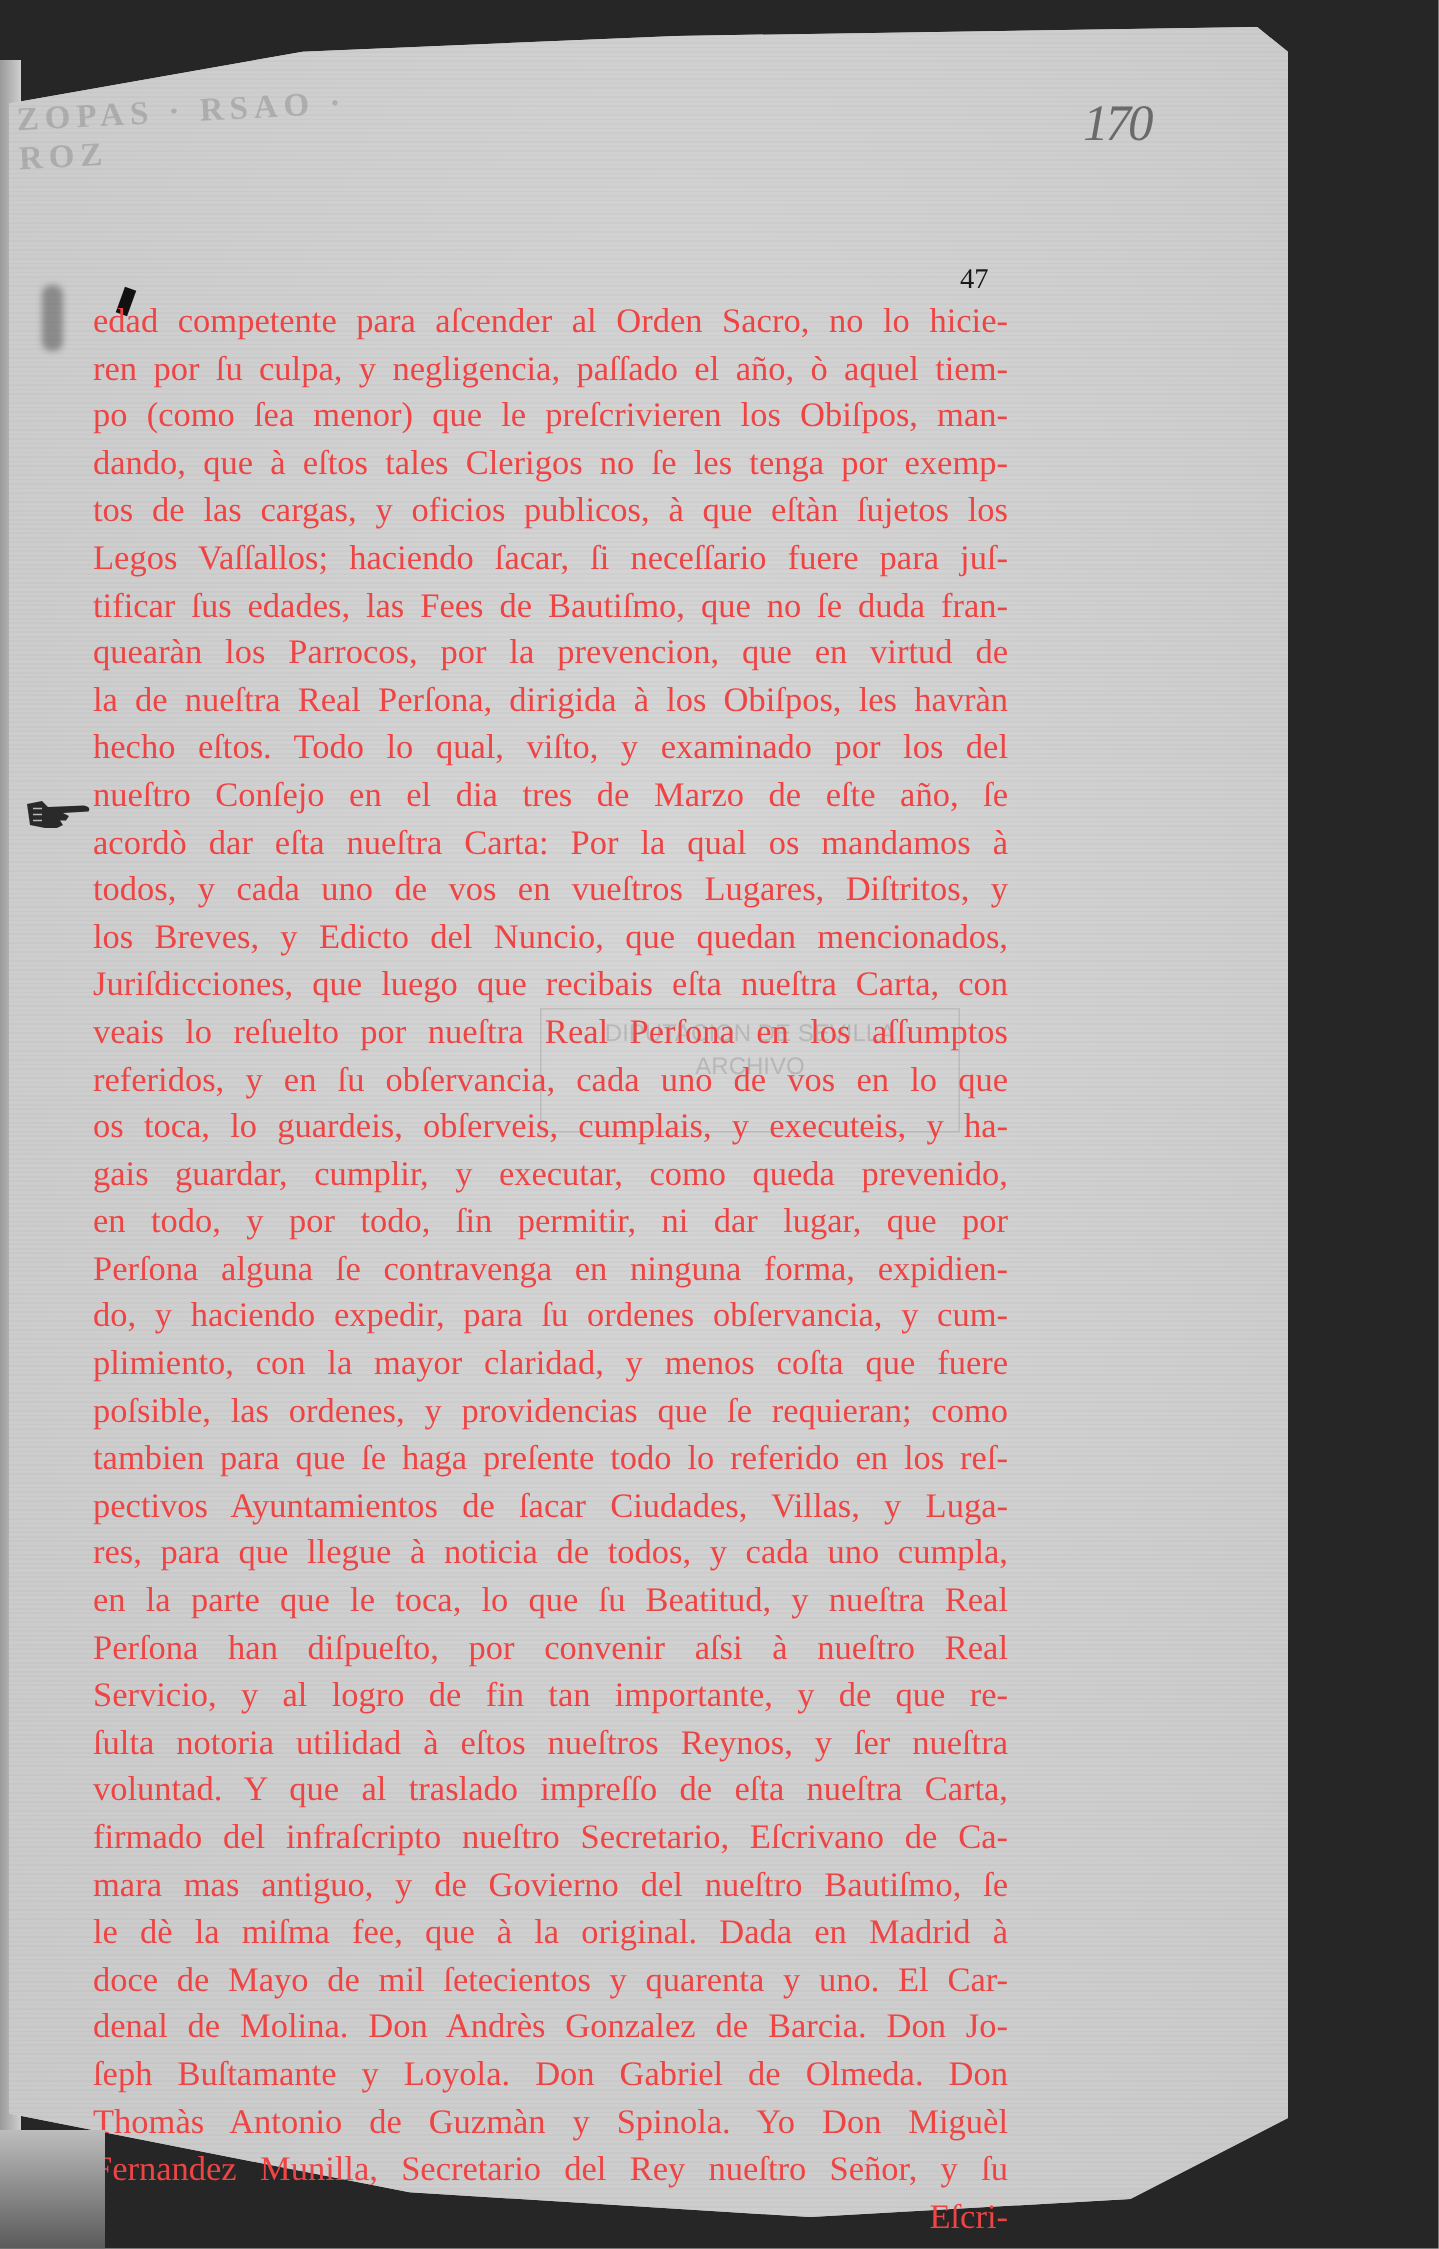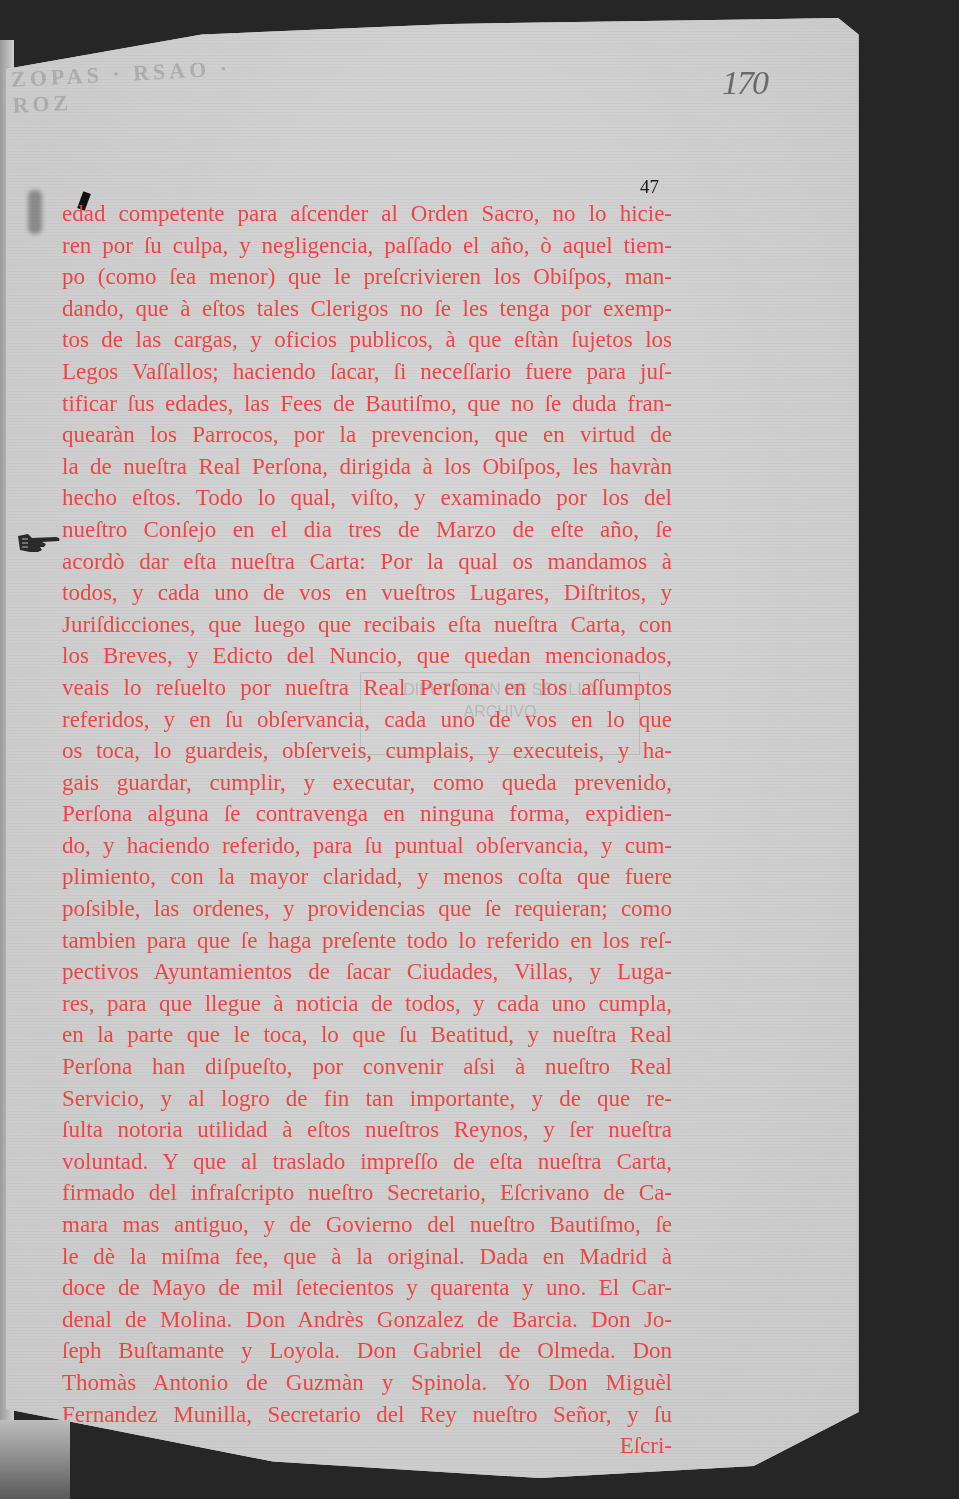--- a/index.html
+++ b/index.html
@@ -100,28 +100,29 @@
   <div class="line">dando, que à eſtos tales Clerigos no ſe les tenga por exemp-</div>
   <div class="line">tos de las cargas, y oficios publicos, à que eſtàn ſujetos los</div>
   <div class="line">Legos Vaſſallos; haciendo ſacar, ſi neceſſario fuere para juſ-</div>
   <div class="line">tificar ſus edades, las Fees de Bautiſmo, que no ſe duda fran-</div>
   <div class="line">quearàn los Parrocos, por la prevencion, que en virtud de</div>
   <div class="line">la de nueſtra Real Perſona, dirigida à los Obiſpos, les havràn</div>
   <div class="line">hecho eſtos. Todo lo qual, viſto, y examinado por los del</div>
   <div class="line">nueſtro Conſejo en el dia tres de Marzo de eſte año, ſe</div>
   <div class="line">acordò dar eſta nueſtra Carta: Por la qual os mandamos à</div>
   <div class="line">todos, y cada uno de vos en vueſtros Lugares, Diſtritos, y</div>
+  <div class="line">los Breves, y Edicto del Nuncio, que quedan mencionados,</div>
   <div class="line">Juriſdicciones, que luego que recibais eſta nueſtra Carta, con</div>
-  <div class="line">los Breves, y Edicto del Nuncio, que quedan mencionados,</div>
   <div class="line">veais lo reſuelto por nueſtra Real Perſona en los aſſumptos</div>
   <div class="line">referidos, y en ſu obſervancia, cada uno de vos en lo que</div>
   <div class="line">os toca, lo guardeis, obſerveis, cumplais, y executeis, y ha-</div>
   <div class="line">gais guardar, cumplir, y executar, como queda prevenido,</div>
+  <div class="line">en todo, y por todo, ſin permitir, ni dar lugar, que por</div>
   <div class="line">Perſona alguna ſe contravenga en ninguna forma, expidien-</div>
-  <div class="line">do, y haciendo referido, para ſu puntual obſervancia, y cum-</div>
+  <div class="line">do, y haciendo expedir, para ſu ordenes obſervancia, y cum-</div>
   <div class="line">plimiento, con la mayor claridad, y menos coſta que fuere</div>
   <div class="line">poſsible, las ordenes, y providencias que ſe requieran; como</div>
   <div class="line">tambien para que ſe haga preſente todo lo referido en los reſ-</div>
   <div class="line">pectivos Ayuntamientos de ſacar Ciudades, Villas, y Luga-</div>
   <div class="line">res, para que llegue à noticia de todos, y cada uno cumpla,</div>
   <div class="line">en la parte que le toca, lo que ſu Beatitud, y nueſtra Real</div>
   <div class="line">Perſona han diſpueſto, por convenir aſsi à nueſtro Real</div>
   <div class="line">Servicio, y al logro de fin tan importante, y de que re-</div>
   <div class="line">ſulta notoria utilidad à eſtos nueſtros Reynos, y ſer nueſtra</div>
   <div class="line">voluntad. Y que al traslado impreſſo de eſta nueſtra Carta,</div>

